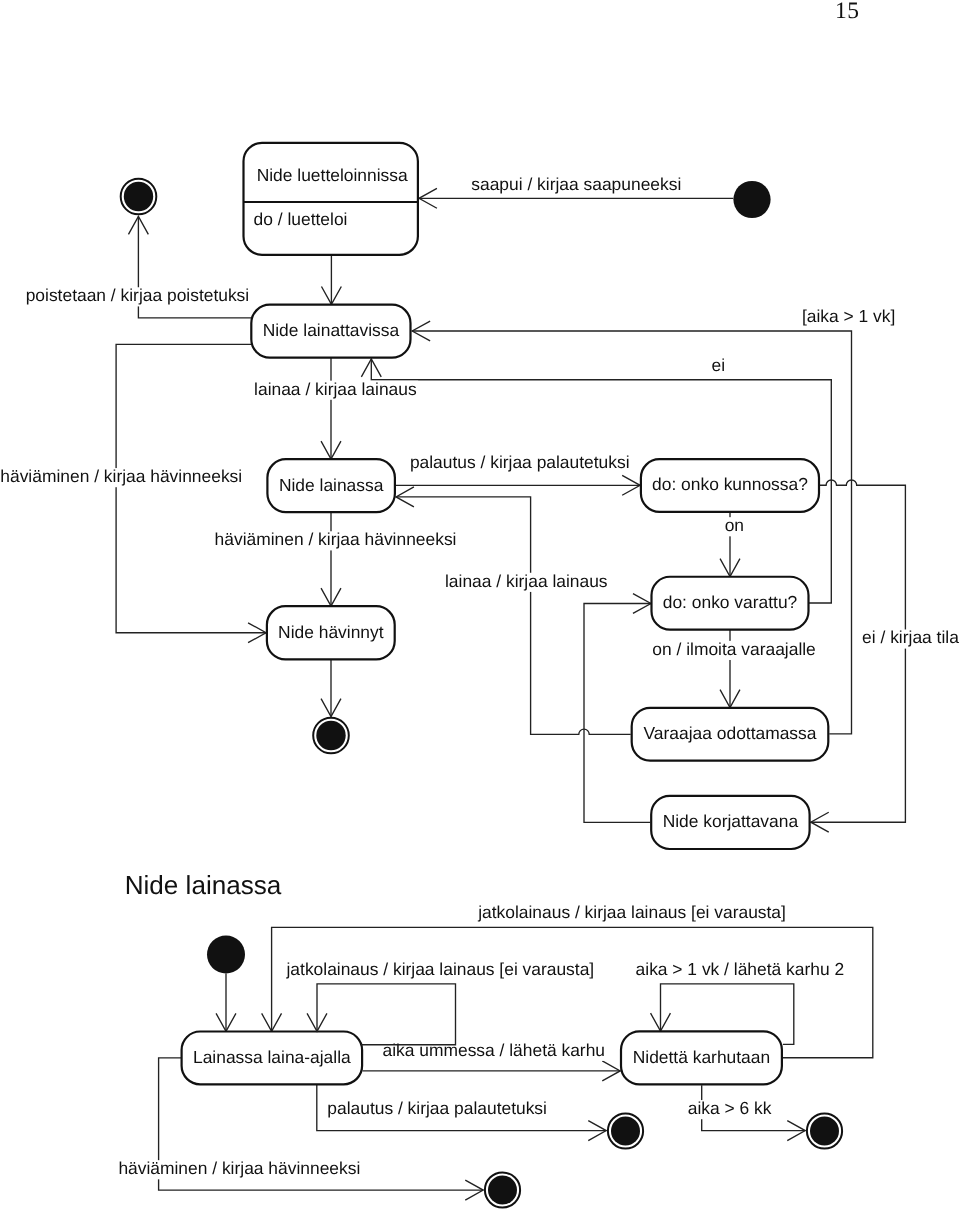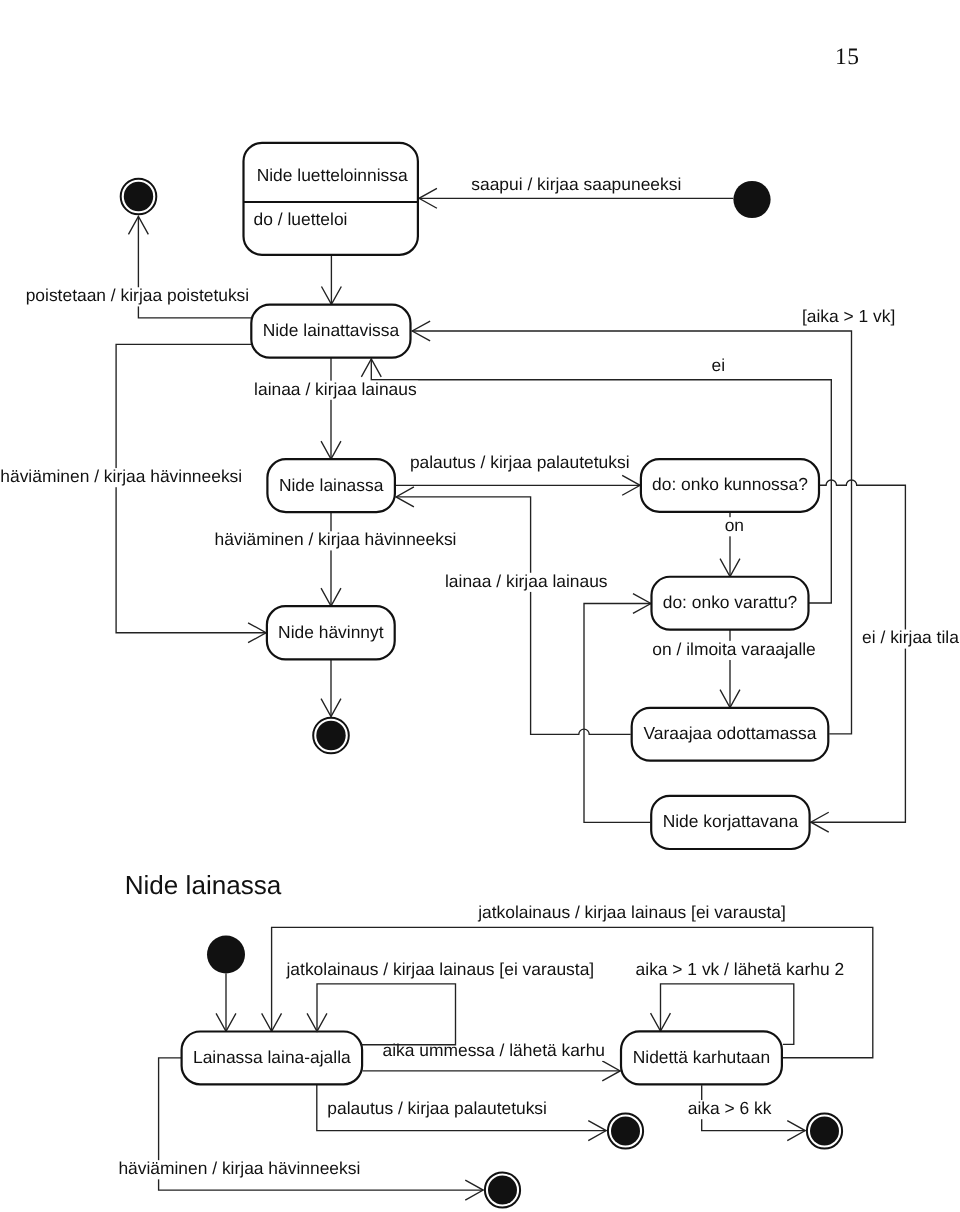--- a/index.html
+++ b/index.html
@@ -3,21 +3,21 @@
 <meta charset="utf-8">
 <title>Nide state diagram</title>
 <style>
   html,body{margin:0;padding:0;background:#ffffff;
              -webkit-font-smoothing:antialiased;text-rendering:geometricPrecision;}
   body{width:960px;height:1212px;position:relative;overflow:hidden;
        font-family:"Liberation Sans",sans-serif;color:#1a1a1a;}
   #page{position:absolute;left:0;top:0;width:960px;height:1212px;background:#fff;}
   #diagram{position:absolute;left:0;top:0;}
   .pagenum{position:absolute;font-family:"Liberation Serif",serif;font-size:23.5px;
-           color:#111;left:835px;top:-0.5px;line-height:23px;letter-spacing:0.4px;margin-top:46px;}
+           color:#111;left:835px;top:-0.5px;line-height:23px;letter-spacing:0.4px;}
   text{font-family:"Liberation Sans",sans-serif;font-size:17.42px;fill:#111111;}
   #page{transform:translateZ(0);}
   .state-box{fill:#ffffff;stroke:#111111;stroke-width:2.2;}
   .state-div{stroke:#111111;stroke-width:2.0;}
   .edge{fill:none;stroke:#222222;stroke-width:1.35;stroke-linecap:butt;stroke-linejoin:miter;}
   .arrow{fill:none;stroke:#222222;stroke-width:1.35;stroke-linecap:butt;}
   .ps-outer{fill:none;stroke:#111111;stroke-width:2.0;}
   .ps-inner{fill:#111111;stroke:none;}
   .ps-init{fill:#111111;stroke:none;}
   .label-bg{fill:#ffffff;stroke:none;}

